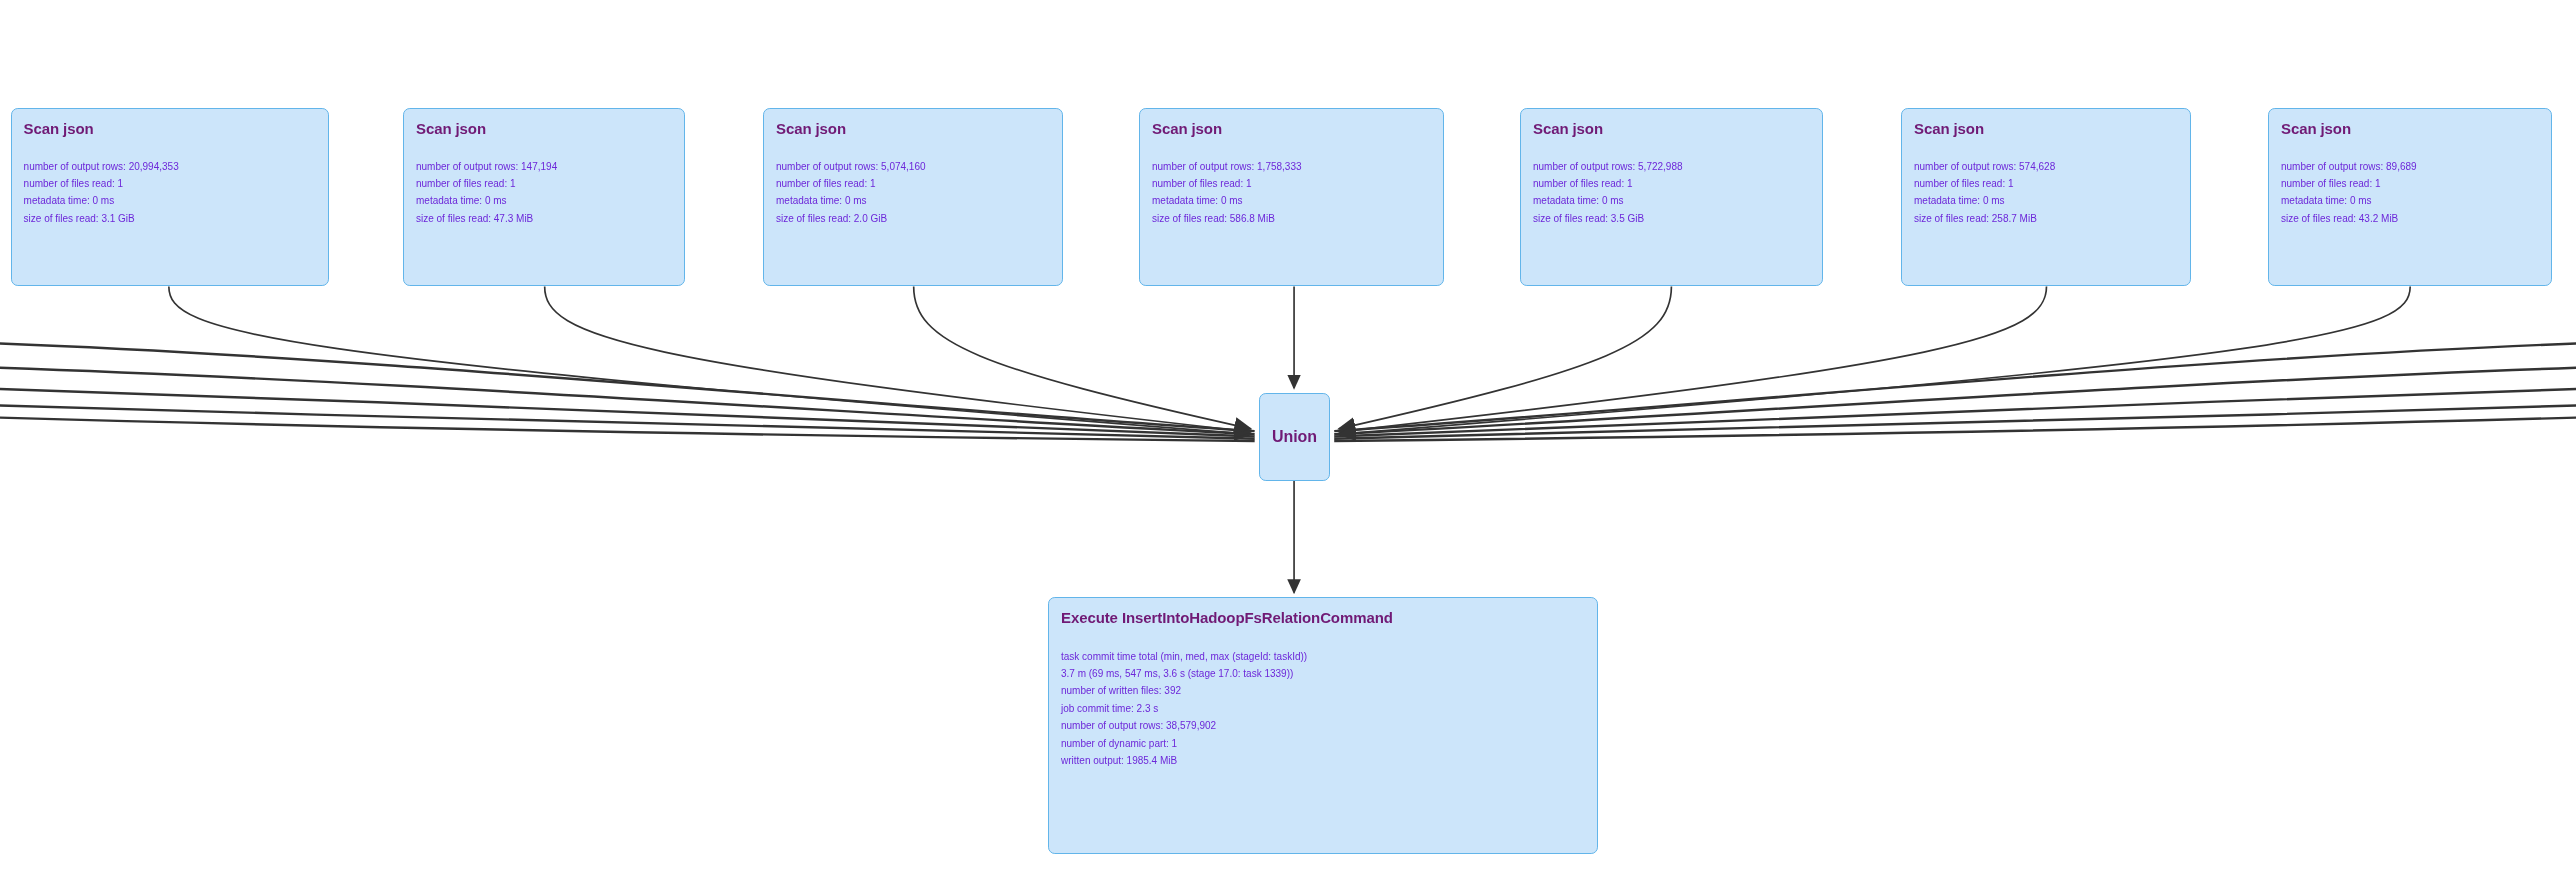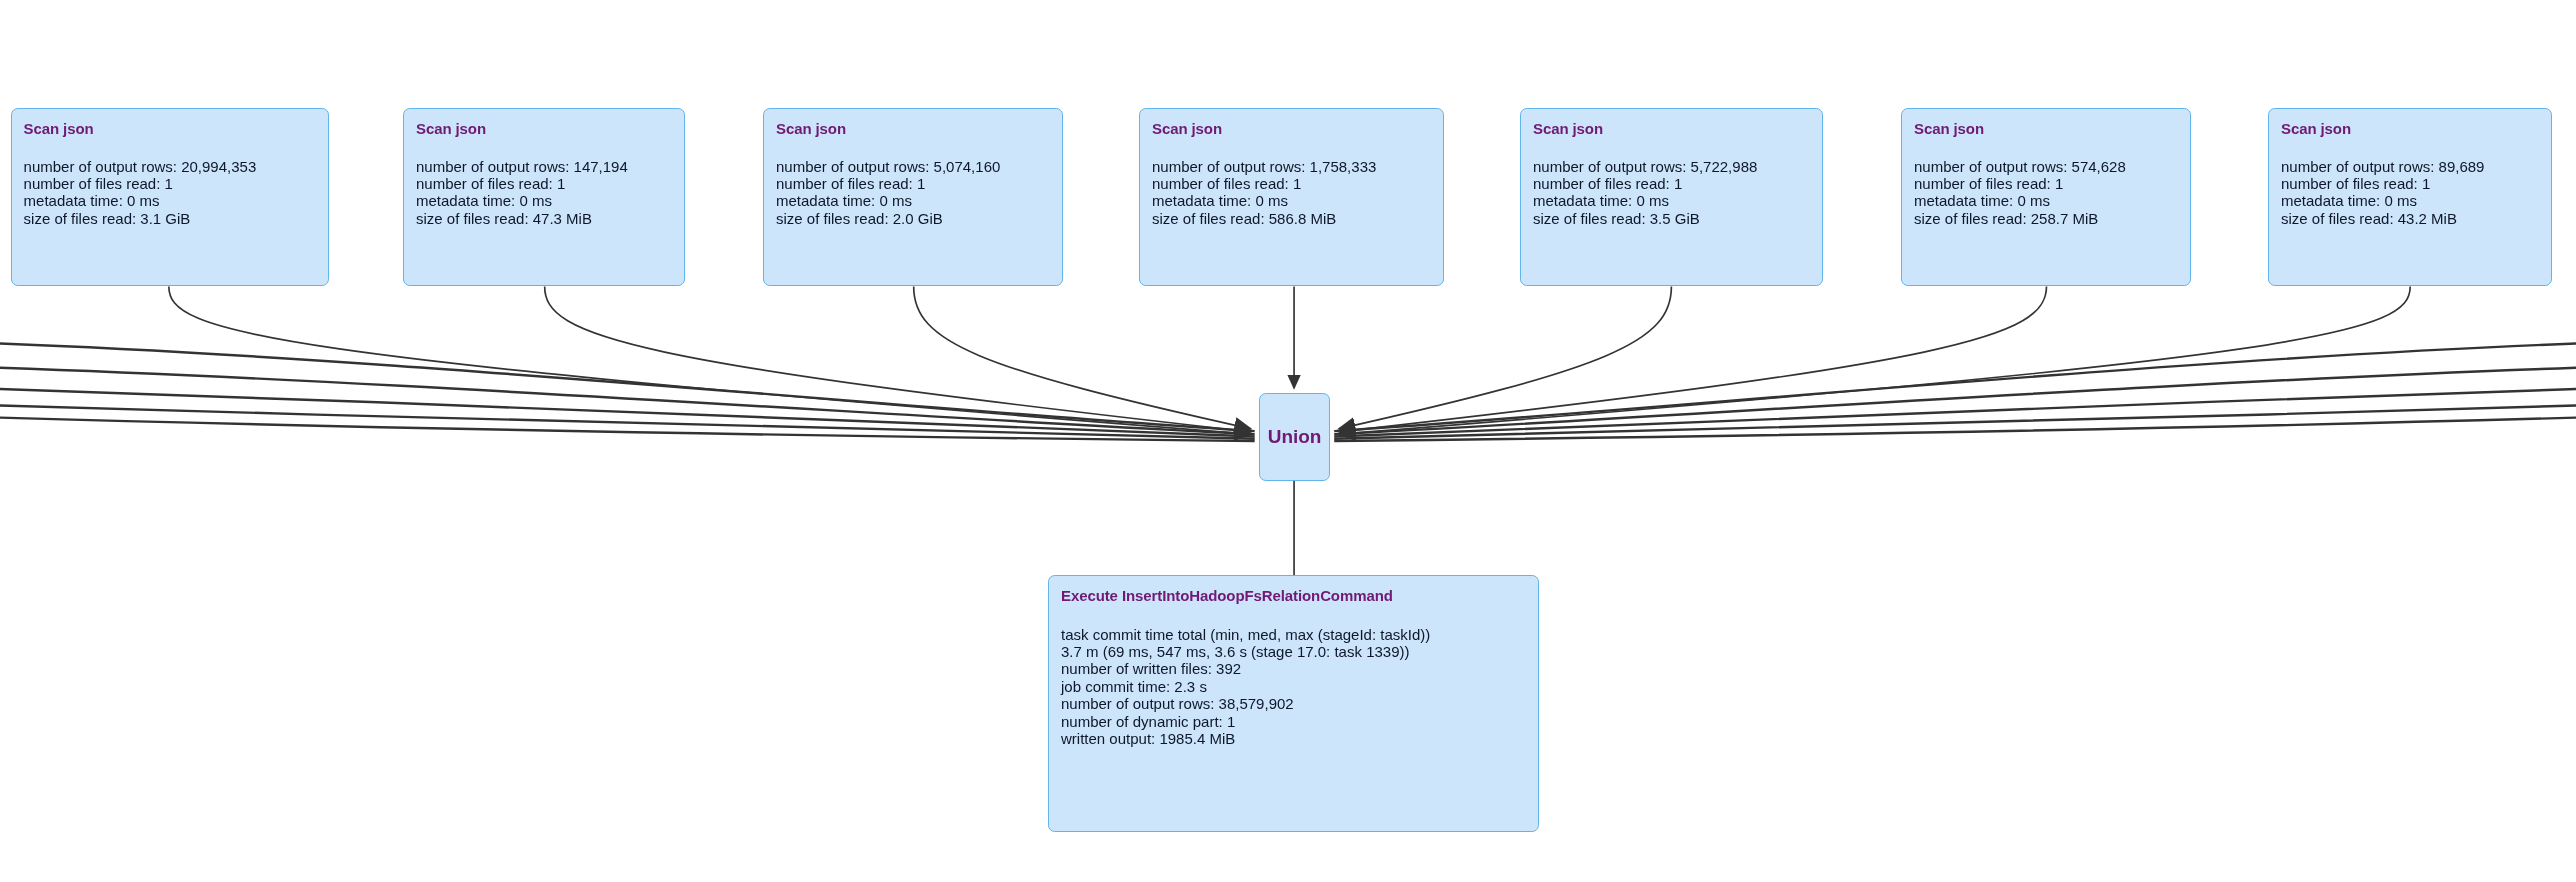--- a/index.html
+++ b/index.html
@@ -39,35 +39,35 @@
   .node-title {
     font-size: 15px;
     font-weight: bold;
     color: #701a75;
     letter-spacing: -0.1px;
     line-height: 18px;
     white-space: nowrap;
   }
   .node-metrics {
     margin-top: 20px;
-    font-size: 15px;
+    font-size: 10px;
     line-height: 17.4px;
-    color: #0f172a;
+    color: #6d28d9;
   }
   .metric-line {
     white-space: nowrap;
   }
   .node-union {
     display: flex;
     align-items: center;
     justify-content: center;
     padding: 0;
   }
   .node-union .node-title {
-    font-size: 19px;
+    font-size: 16px;
   }
   .exec-node .node-metrics {
     margin-top: 21px;
   }
 </style>
 </head>
 <body>
 
 <div id="stage">
 
@@ -178,21 +178,21 @@
       <div class="metric-line">number of files read: 1</div>
       <div class="metric-line">metadata time: 0 ms</div>
       <div class="metric-line">size of files read: 43.2 MiB</div>
     </div>
   </div>
 
   <div class="node node-union" style="left:1259px; top:393px; width:71px; height:88px;">
     <div class="node-title">Union</div>
   </div>
 
-  <div class="node exec-node" style="left:1048px; top:575px; width:491px; height:257px;padding-left:12px;">
+  <div class="node exec-node" style="left:1048px; top:597px; width:550px; height:257px;padding-left:12px;">
     <div class="node-title">Execute InsertIntoHadoopFsRelationCommand</div>
     <div class="node-metrics">
       <div class="metric-line">task commit time total (min, med, max (stageId: taskId))</div>
       <div class="metric-line">3.7 m (69 ms, 547 ms, 3.6 s (stage 17.0: task 1339))</div>
       <div class="metric-line">number of written files: 392</div>
       <div class="metric-line">job commit time: 2.3 s</div>
       <div class="metric-line">number of output rows: 38,579,902</div>
       <div class="metric-line">number of dynamic part: 1</div>
       <div class="metric-line">written output: 1985.4 MiB</div>
     </div>

